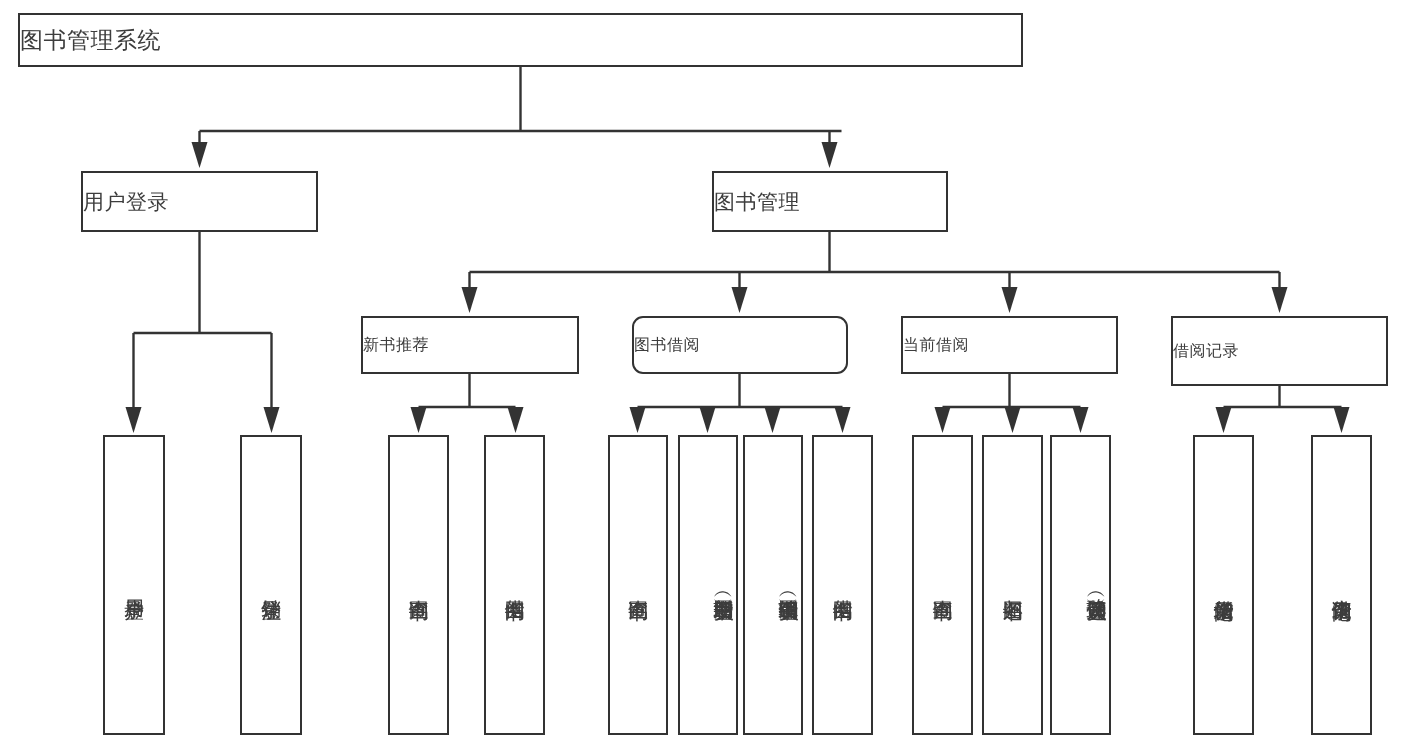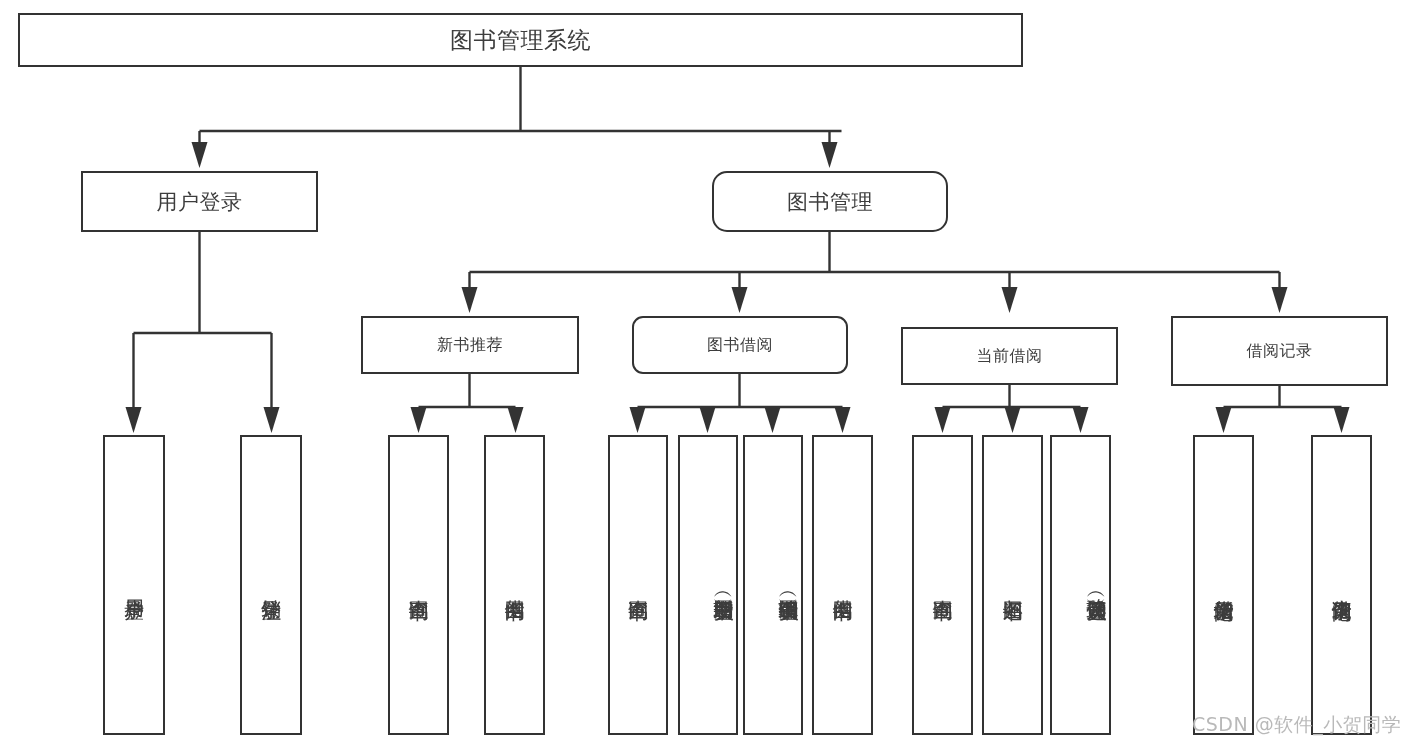--- a/index.html
+++ b/index.html
@@ -26,21 +26,20 @@
     height: 747px;
     pointer-events: none;
   }
   .node {
     position: absolute;
     box-sizing: border-box;
     border: 2px solid #333333;
     background: #ffffff;
     display: flex;
     align-items: center;
-    justify-content: center;
     color: #3d3d3d;
     letter-spacing: 0.5px;
   }
   .node.level-0 {
     font-size: 23px;
   }
   .node.level-1 {
     font-size: 21px;
   }
   .node.level-2 {
@@ -127,30 +126,30 @@
       <polygon points="1333.5,407 1349.5,407 1341.5,433" fill="#333333"></polygon>
     </svg>
 
   <div id="nodes-layer">
       <div class="node level-0" style="left: 18px; top: 13px; width: 1005px; height: 54px; border-color: rgb(51, 51, 51); color: rgb(61, 61, 61);">
         <span>图书管理系统</span>
       </div>
       <div class="node level-1" style="left: 81px; top: 171px; width: 237px; height: 61px; border-color: rgb(51, 51, 51); color: rgb(61, 61, 61);">
         <span>用户登录</span>
       </div>
-      <div class="node level-1" style="left: 712px; top: 171px; width: 236px; height: 61px; border-color: rgb(51, 51, 51); color: rgb(61, 61, 61); border-radius: 15px;">
+      <div class="node level-1" style="left: 712px; top: 171px; width: 236px; height: 61px; border-color: rgb(51, 51, 51); color: rgb(61, 61, 61);">
         <span>图书管理</span>
       </div>
       <div class="node level-2" style="left: 361px; top: 316px; width: 218px; height: 58px; border-color: rgb(51, 51, 51); color: rgb(61, 61, 61);">
         <span>新书推荐</span>
       </div>
       <div class="node level-2" style="left: 632px; top: 316px; width: 216px; height: 58px; border-color: rgb(51, 51, 51); color: rgb(61, 61, 61); border-radius: 11px;">
         <span>图书借阅</span>
       </div>
-      <div class="node level-2" style="left: 901px; top: 316px; width: 217px; height: 58px; border-color: rgb(51, 51, 51); color: rgb(61, 61, 61); margin-top: 11px;">
+      <div class="node level-2" style="left: 901px; top: 316px; width: 217px; height: 58px; border-color: rgb(51, 51, 51); color: rgb(61, 61, 61);">
         <span>当前借阅</span>
       </div>
       <div class="node level-2" style="left: 1171px; top: 316px; width: 217px; height: 70px; border-color: rgb(51, 51, 51); color: rgb(61, 61, 61);">
         <span>借阅记录</span>
       </div>
       <div class="node level-2 leaf" style="left: 103px; top: 435px; width: 62px; height: 300px; border-color: rgb(51, 51, 51); color: rgb(61, 61, 61);">
         <span>用户登录</span>
       </div>
       <div class="node level-2 leaf" style="left: 240px; top: 435px; width: 62px; height: 300px; border-color: rgb(51, 51, 51); color: rgb(61, 61, 61);">
         <span>注销登录</span>
@@ -183,15 +182,14 @@
         <span>确认归还（管理员）</span>
       </div>
       <div class="node level-2 leaf" style="left: 1193px; top: 435px; width: 61px; height: 300px; border-color: rgb(51, 51, 51); color: rgb(61, 61, 61);">
         <span>新增借阅记录</span>
       </div>
       <div class="node level-2 leaf" style="left: 1311px; top: 435px; width: 61px; height: 300px; border-color: rgb(51, 51, 51); color: rgb(61, 61, 61);">
         <span>查询借阅记录</span>
       </div>
     </div>
 
-  <div class="watermark" style="left: 1192px; top: 712px; color: rgb(185, 185, 185);">CSDN @软件_小贺同学</div>
 
 </div>
 
 </body></html>

